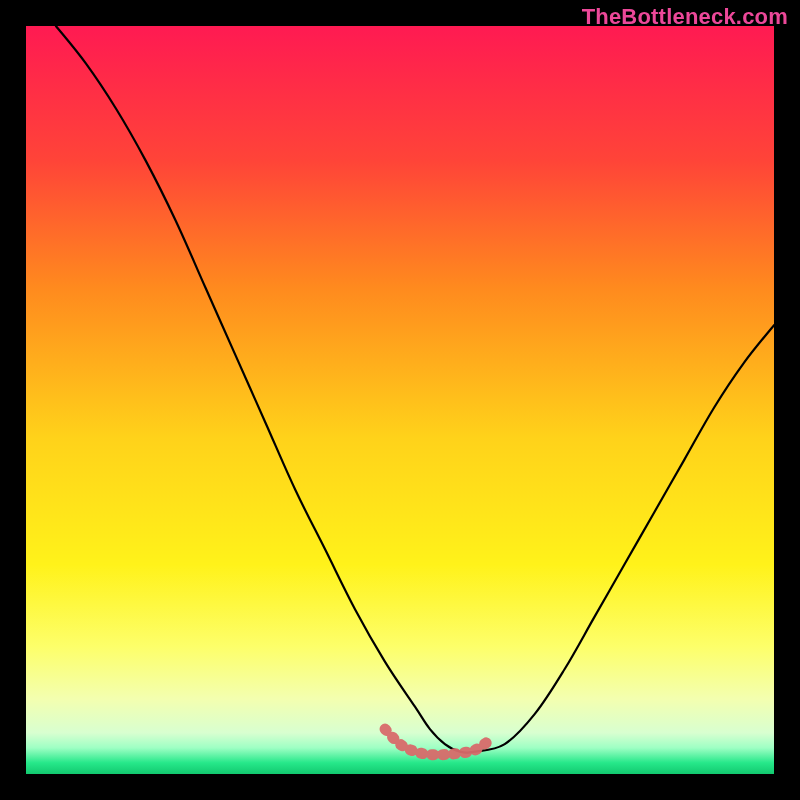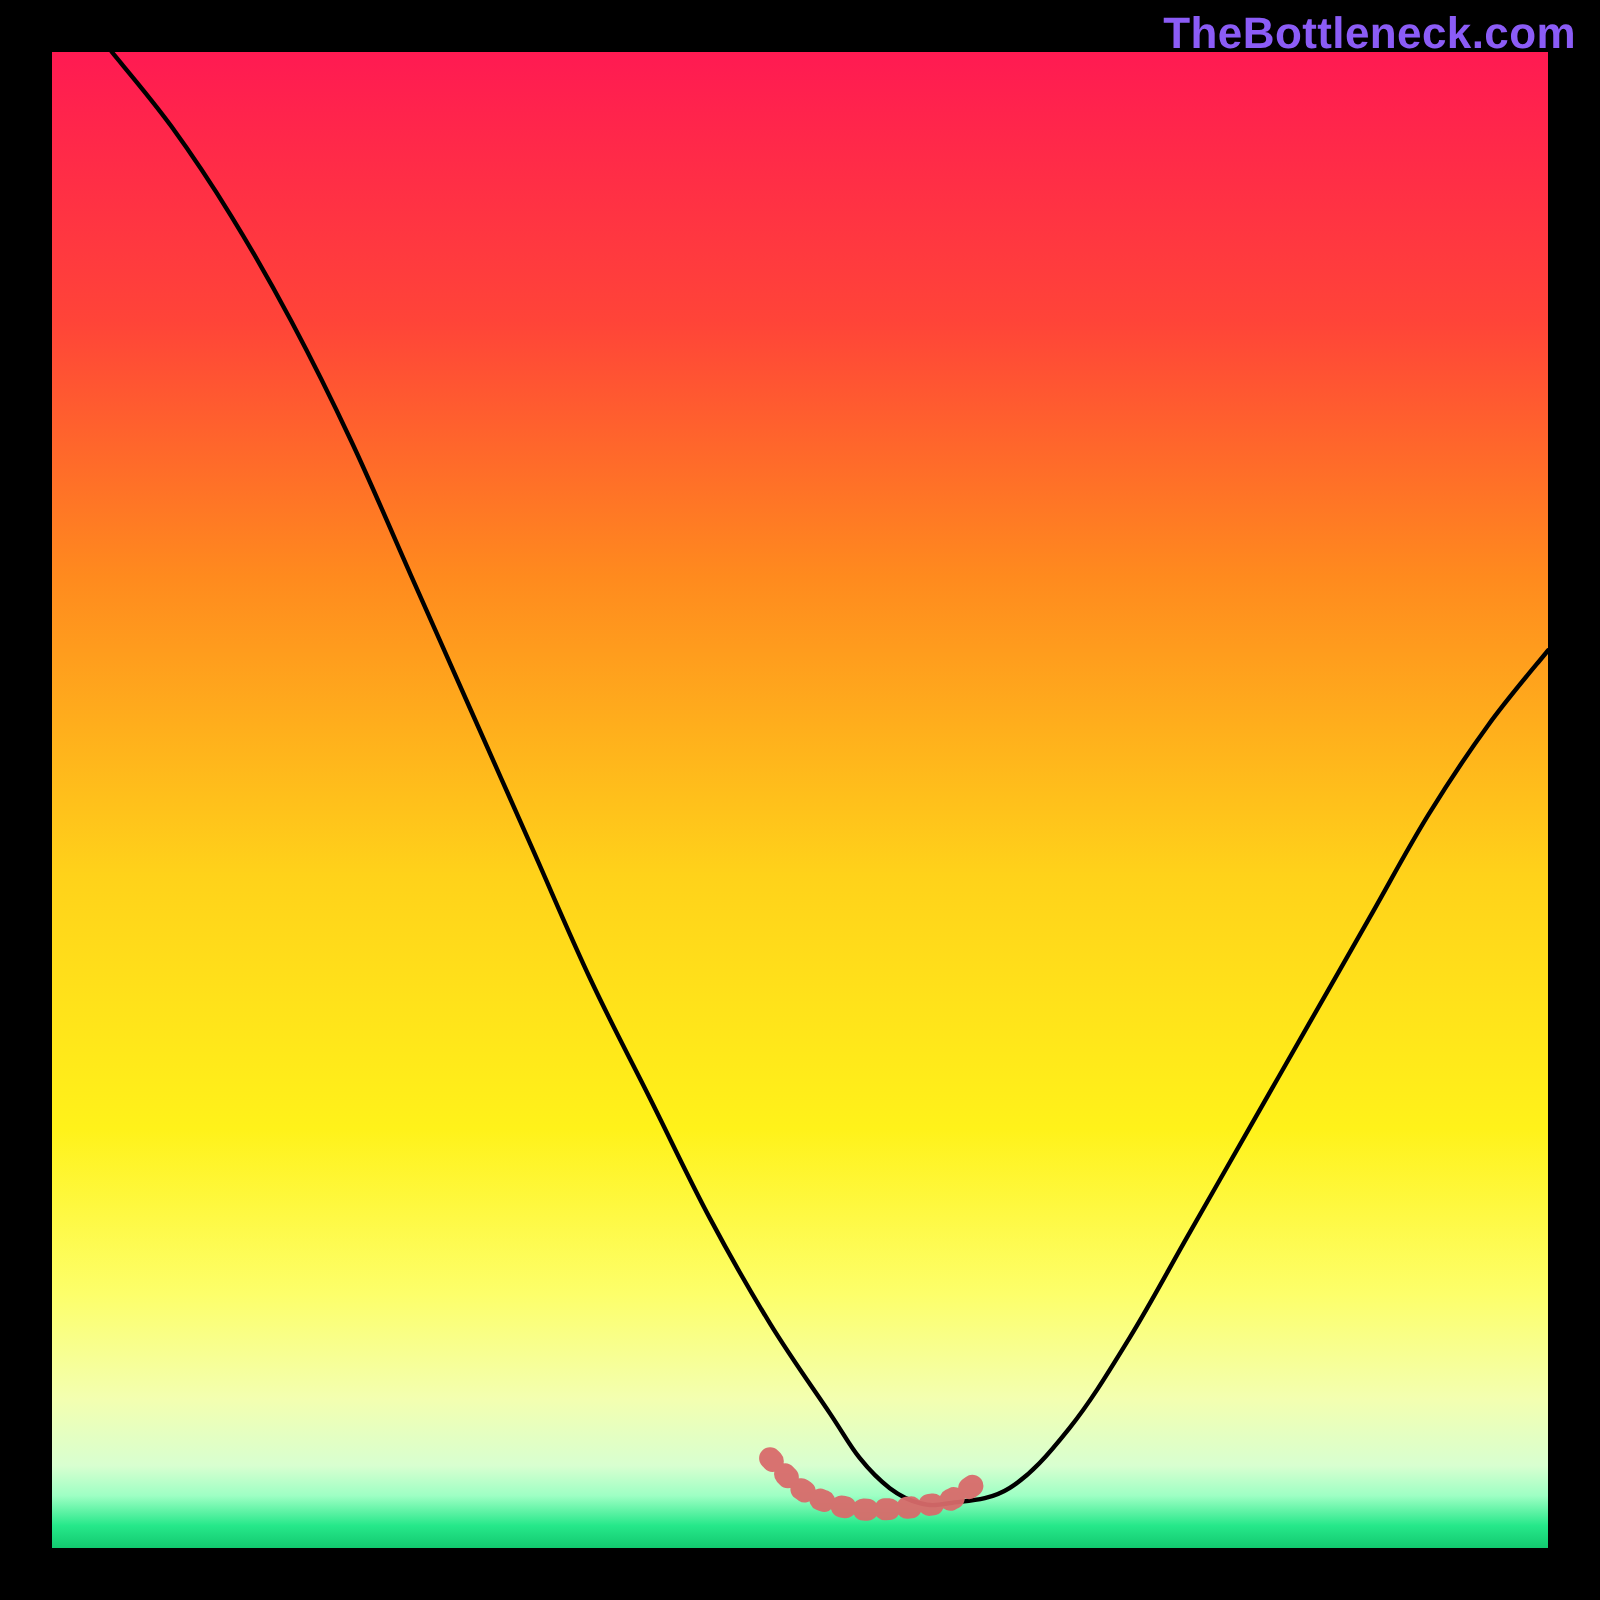--- a/index.html
+++ b/index.html
@@ -23,21 +23,21 @@
     top: 26px;
     left: 26px;
     width: 748px;
     height: 748px;
     overflow: hidden;
   }
   .watermark {
     position: absolute;
     top: 4px;
     right: 12px;
-    color: #8b5cf6;
+    color: #ec4899;
     font-size: 22px;
     font-weight: 600;
     letter-spacing: 0.2px;
     user-select: none;
   }
   svg { display: block; }
 </style>
 </head>
 <body>
 

